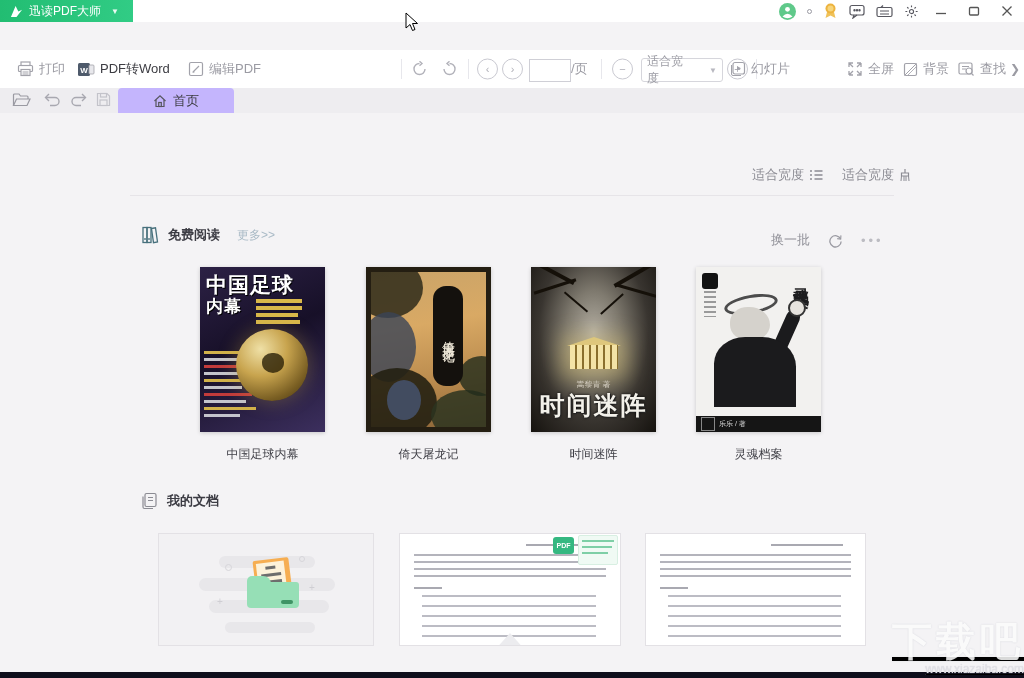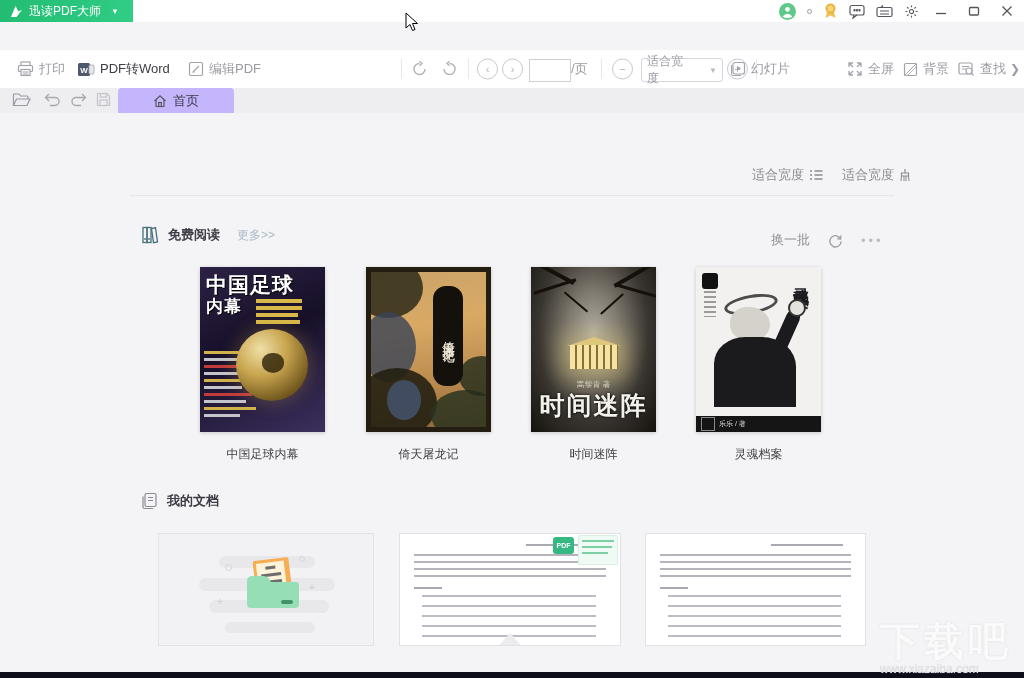--- a/index.html
+++ b/index.html
@@ -140,21 +140,21 @@
   .pdfbadge{position:absolute;right:46px;top:3px;width:21px;height:17px;background:#35b881;border-radius:3px;
     color:#fff;font-size:7px;font-weight:bold;display:flex;align-items:center;justify-content:center;}
   .pdftip{position:absolute;right:2px;top:1px;width:40px;height:30px;background:#f0faf4;border:1px solid #d8efe2;border-radius:2px;
     padding:4px 3px;box-sizing:border-box;}
   .pdftip div{height:2px;background:#7ecfa6;margin-bottom:4px;}
   .faint-logo{position:absolute;left:50%;bottom:-6px;transform:translateX(-50%);width:0;height:0;
     border-left:16px solid transparent;border-right:16px solid transparent;border-bottom:18px solid #ececef;}
 
   
   #bottombar{position:absolute;left:0;bottom:0;width:1024px;height:6px;background:#0e0e1b;}
-  #watermark{position:absolute;right:12px;bottom:2px;text-align:left;z-index:5;}
+  #watermark{position:absolute;right:0;bottom:2px;text-align:right;z-index:5;text-decoration:underline;}
   #watermark .big{font-size:40px;font-weight:bold;color:rgba(255,255,255,.85);
     text-shadow:0 0 1px #d9d9de,0 0 2px #e3e3e8;letter-spacing:4px;line-height:1;}
   #watermark .url{font-size:12px;color:#e2e2e7;text-shadow:0 0 1px #cfcfd6;margin-top:1px;}
   #cursor{position:absolute;left:405px;top:12px;z-index:9;}
 </style>
 </head>
 <body>
 
 <div id="screen">
 

